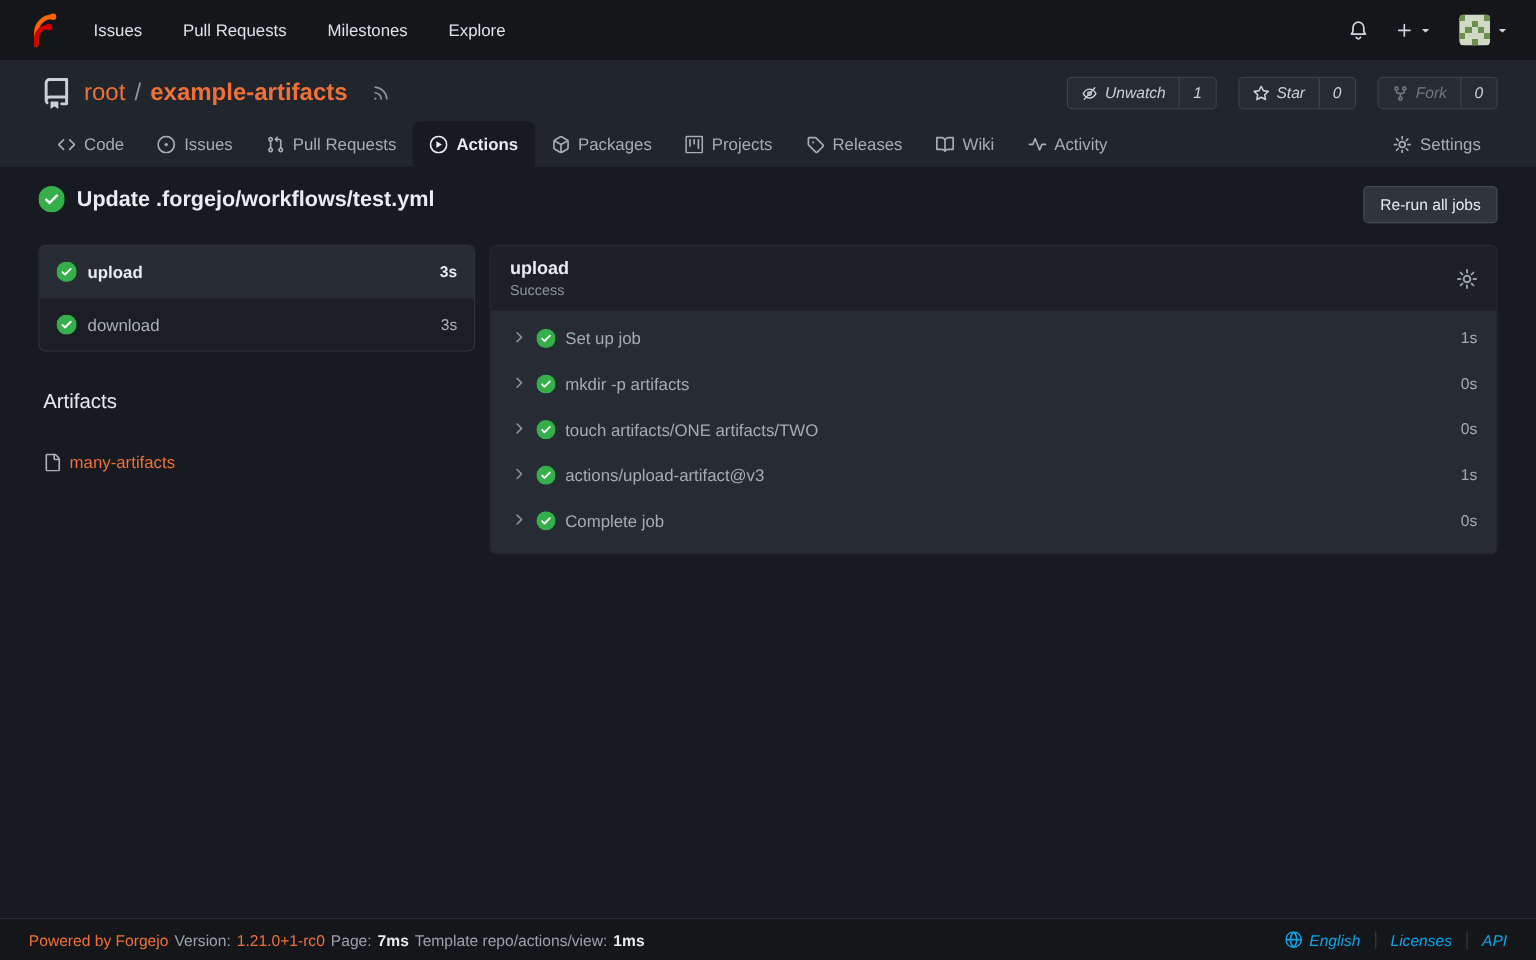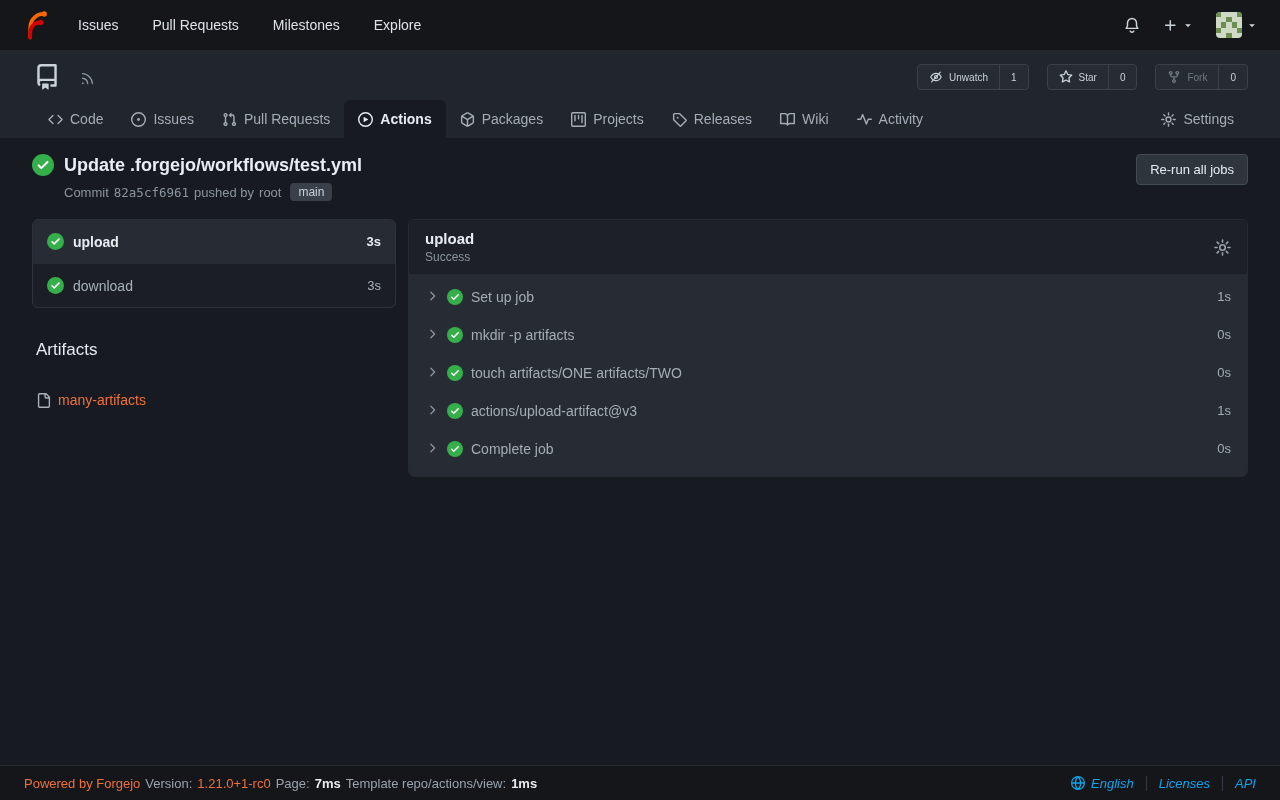--- a/index.html
+++ b/index.html
@@ -33,21 +33,21 @@
   .repo-title { display: flex; align-items: center; gap: 10px; font-size: 20px; }
   .repo-icon { color: #c9d1d9; }
   .repo-owner { color: #ee7139; text-decoration: none; }
   .repo-sep { color: #8b949e; margin: 0 2px; }
   .repo-name { color: #ee7139; font-weight: 700; text-decoration: none; }
   .rss { color: #8b949e; margin-left: 10px; }
   .band-actions { margin-left: auto; display: flex; gap: 18px; }
   .seg-btn {
     display: flex; align-items: stretch; background: #272c33;
     border: 1px solid #3a414a; border-radius: 4px; overflow: hidden;
-    font-size: 10px; color: #c9d1d9;
+    font-size: 13px; color: #c9d1d9; font-style: italic;
   }
   .seg-main { display: flex; align-items: center; gap: 6px; padding: 5px 11px; }
   .seg-count { display: flex; align-items: center; padding: 5px 11px; border-left: 1px solid #3a414a; }
   .seg-btn.disabled .seg-main { color: #6f7780; }
 
   
   .tabs { display: flex; align-items: stretch; margin-top: 10px; }
   .tab {
     display: flex; align-items: center; gap: 7px;
     padding: 11px 14px; font-size: 14px; color: #a5adb6;
@@ -207,20 +207,25 @@
       </span>
     </div>
   </header>
 
   <div class="band" data-interactable="false">
     <div class="band-top">
       <div class="repo-title" data-interactable="false">
         <svg class="ic repo-icon" data-interactable="false" width="26" height="26" viewBox="0 0 16 16">
             <path fill="currentColor" d="M2 2.5A2.5 2.5 0 0 1 4.5 0h8.75a.75.75 0 0 1 .75.75v12.5a.75.75 0 0 1-.75.75h-2.5a.75.75 0 0 1 0-1.5h1.75v-2h-8a1 1 0 0 0-.714 1.7.75.75 0 1 1-1.072 1.05A2.495 2.495 0 0 1 2 11.5Zm10.5-1h-8a1 1 0 0 0-1 1v6.708A2.486 2.486 0 0 1 4.5 9h8ZM5 12.25a.25.25 0 0 1 .25-.25h3.5a.25.25 0 0 1 .25.25v3.25a.25.25 0 0 1-.4.2l-1.45-1.087a.249.249 0 0 0-.3 0L5.4 15.7a.25.25 0 0 1-.4-.2Z"></path>
           </svg>
+        <span>
+          <a class="repo-owner" data-interactable="true">root</a>
+          <span class="repo-sep" data-interactable="false">/</span>
+          <a class="repo-name" data-interactable="true">example-artifacts</a>
+        </span>
         <span class="rss" data-interactable="true">
           <svg class="ic" width="15" height="15" viewBox="0 0 16 16">
               <path fill="currentColor" d="M2.002 2.725a.75.75 0 0 1 .797-.699C8.79 2.42 13.58 7.21 13.974 13.201a.75.75 0 0 1-1.497.098 10.502 10.502 0 0 0-9.776-9.776.747.747 0 0 1-.7-.798ZM2.84 7.05a7.002 7.002 0 0 1 6.111 6.111.75.75 0 0 1-1.49.178 5.503 5.503 0 0 0-4.8-4.8.75.75 0 0 1 .179-1.489ZM2 13a1 1 0 1 1 2 0 1 1 0 0 1-2 0Z"></path>
             </svg>
         </span>
       </div>
       <div class="band-actions" data-interactable="false">
         <span class="seg-btn" data-interactable="true">
           <span class="seg-main">
             <svg class="ic" width="14" height="14" viewBox="0 0 16 16" fill="none" stroke="currentColor" stroke-width="1.3">
@@ -321,27 +326,20 @@
 
   <main class="content" data-interactable="false">
     <div class="run-header">
       <div class="run-info" data-interactable="false">
         <div class="run-title-row">
           <svg class="ic" data-interactable="false" width="22" height="22" viewBox="0 0 16 16">
               <use href="#i-check"></use>
             </svg>
           <h1 class="run-title" data-interactable="false">Update .forgejo/workflows/test.yml</h1>
         </div>
-        <div class="run-meta" data-interactable="false">
-          <span data-interactable="false">Commit</span>
-          <a class="sha" data-interactable="true">82a5cf6961</a>
-          <span data-interactable="false">pushed by</span>
-          <a data-interactable="true">root</a>
-          <span class="badge-branch" data-interactable="true">main</span>
-        </div>
       </div>
       <button class="btn" data-interactable="true">Re-run all jobs</button>
     </div>
 
     <div class="run-body">
 
       <aside class="left-col" data-interactable="false">
         <div class="jobs-card" data-interactable="false">
           <div class="job-row selected" data-interactable="true">
             <svg class="ic" data-interactable="false" width="17" height="17" viewBox="0 0 16 16">

